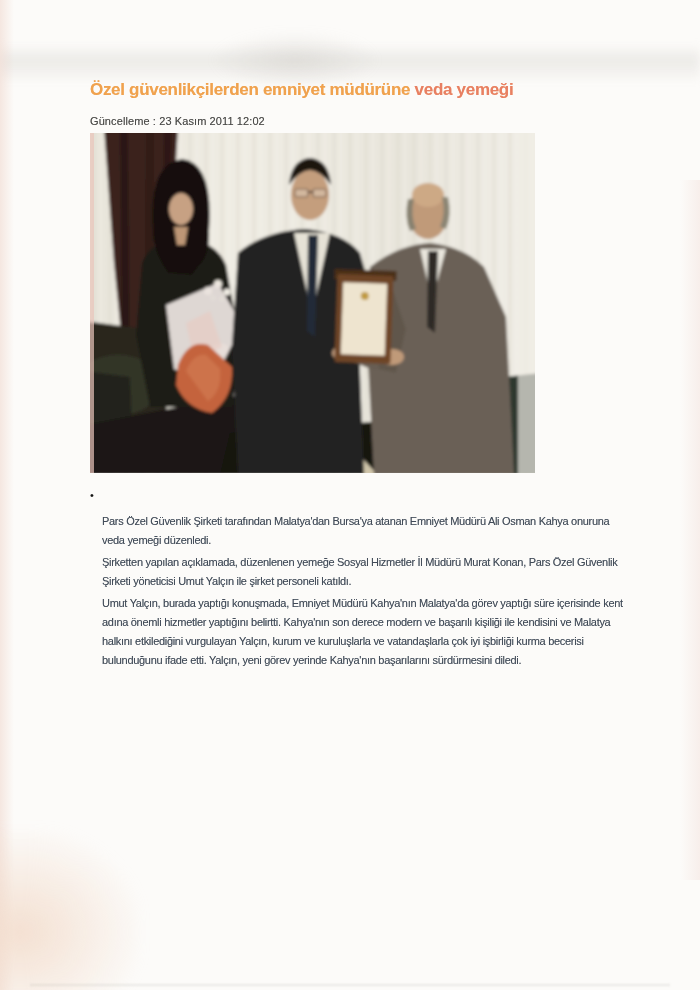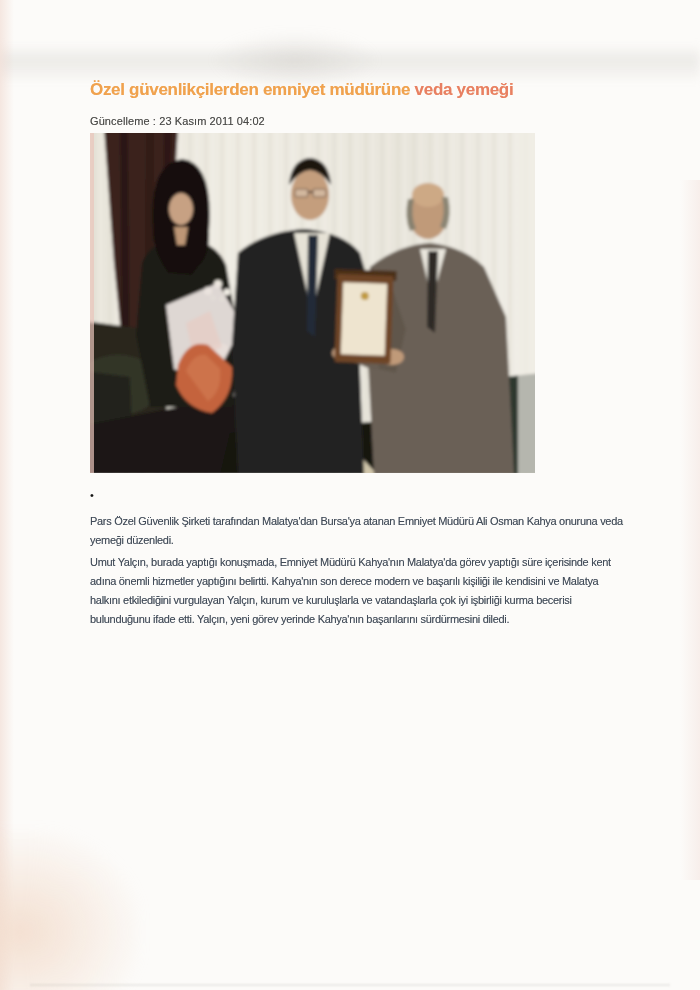--- a/index.html
+++ b/index.html
@@ -80,39 +80,39 @@
     font-size:11px;color:#141414;line-height:10px;
   }
   .body-text{
     margin-top:12px;
     width:540px;
     font-size:11px;line-height:19px;
     letter-spacing:-0.3px;
     color:var(--body-text-color);
     text-shadow:0 0 0.5px rgba(65,75,88,0.45);
   }
-  .body-text p{margin:0 0 3px 0;}
+  .body-text p{margin:0 0 3px 12px;}
 </style>
 </head>
 <body>
 
 <div class="page">
 
   <div class="scan-top-band"></div>
   <div class="scan-smudge-top"></div>
   <div class="scan-left-edge"></div>
   <div class="scan-pink-blob"></div>
   <div class="scan-right-tint"></div>
   <div class="scan-bottom-line"></div>
 
   <div class="article">
 
     <h1 class="title"><span class="t-main">Özel güvenlikçilerden emniyet müdürüne </span><span class="t-accent">veda yemeği</span></h1>
 
-    <div class="meta">Güncelleme : 23 Kasım 2011 04:02</div>
+    <div class="meta">Güncelleme : 23 Kasım 2011 12:02</div>
 
     <div class="photo">
       <svg viewBox="0 0 445 340" preserveAspectRatio="none">
         <defs>
           <filter id="softblur" x="-5%" y="-5%" width="110%" height="110%">
             <feGaussianBlur stdDeviation="1.8"></feGaussianBlur>
           </filter>
           <linearGradient id="curtainBG" x1="0" y1="0" x2="1" y2="0">
             <stop offset="0" stop-color="#e7e4da"></stop>
             <stop offset="0.35" stop-color="#efece3"></stop>
@@ -208,17 +208,18 @@
         </g>
 
         <rect x="0" y="0" width="4" height="340" fill="#e9c4bb" opacity="0.7"></rect>
       </svg>
     </div>
 
     <div class="bullet">•</div>
 
     <div class="body-text">
       <p>Pars Özel Güvenlik Şirketi tarafından Malatya'dan Bursa'ya atanan Emniyet Müdürü Ali Osman Kahya onuruna veda yemeği düzenledi.</p>
+      <p>Şirketten yapılan açıklamada, düzenlenen yemeğe Sosyal Hizmetler İl Müdürü Murat Konan, Pars Özel Güvenlik Şirketi yöneticisi Umut Yalçın ile şirket personeli katıldı.</p>
       <p>Umut Yalçın, burada yaptığı konuşmada, Emniyet Müdürü Kahya'nın Malatya'da görev yaptığı süre içerisinde kent adına önemli hizmetler yaptığını belirtti. Kahya'nın son derece modern ve başarılı kişiliği ile kendisini ve Malatya halkını etkilediğini vurgulayan Yalçın, kurum ve kuruluşlarla ve vatandaşlarla çok iyi işbirliği kurma becerisi bulunduğunu ifade etti. Yalçın, yeni görev yerinde Kahya'nın başarılarını sürdürmesini diledi.</p>
     </div>
 
   </div>
 </div>
 
 </body></html>

